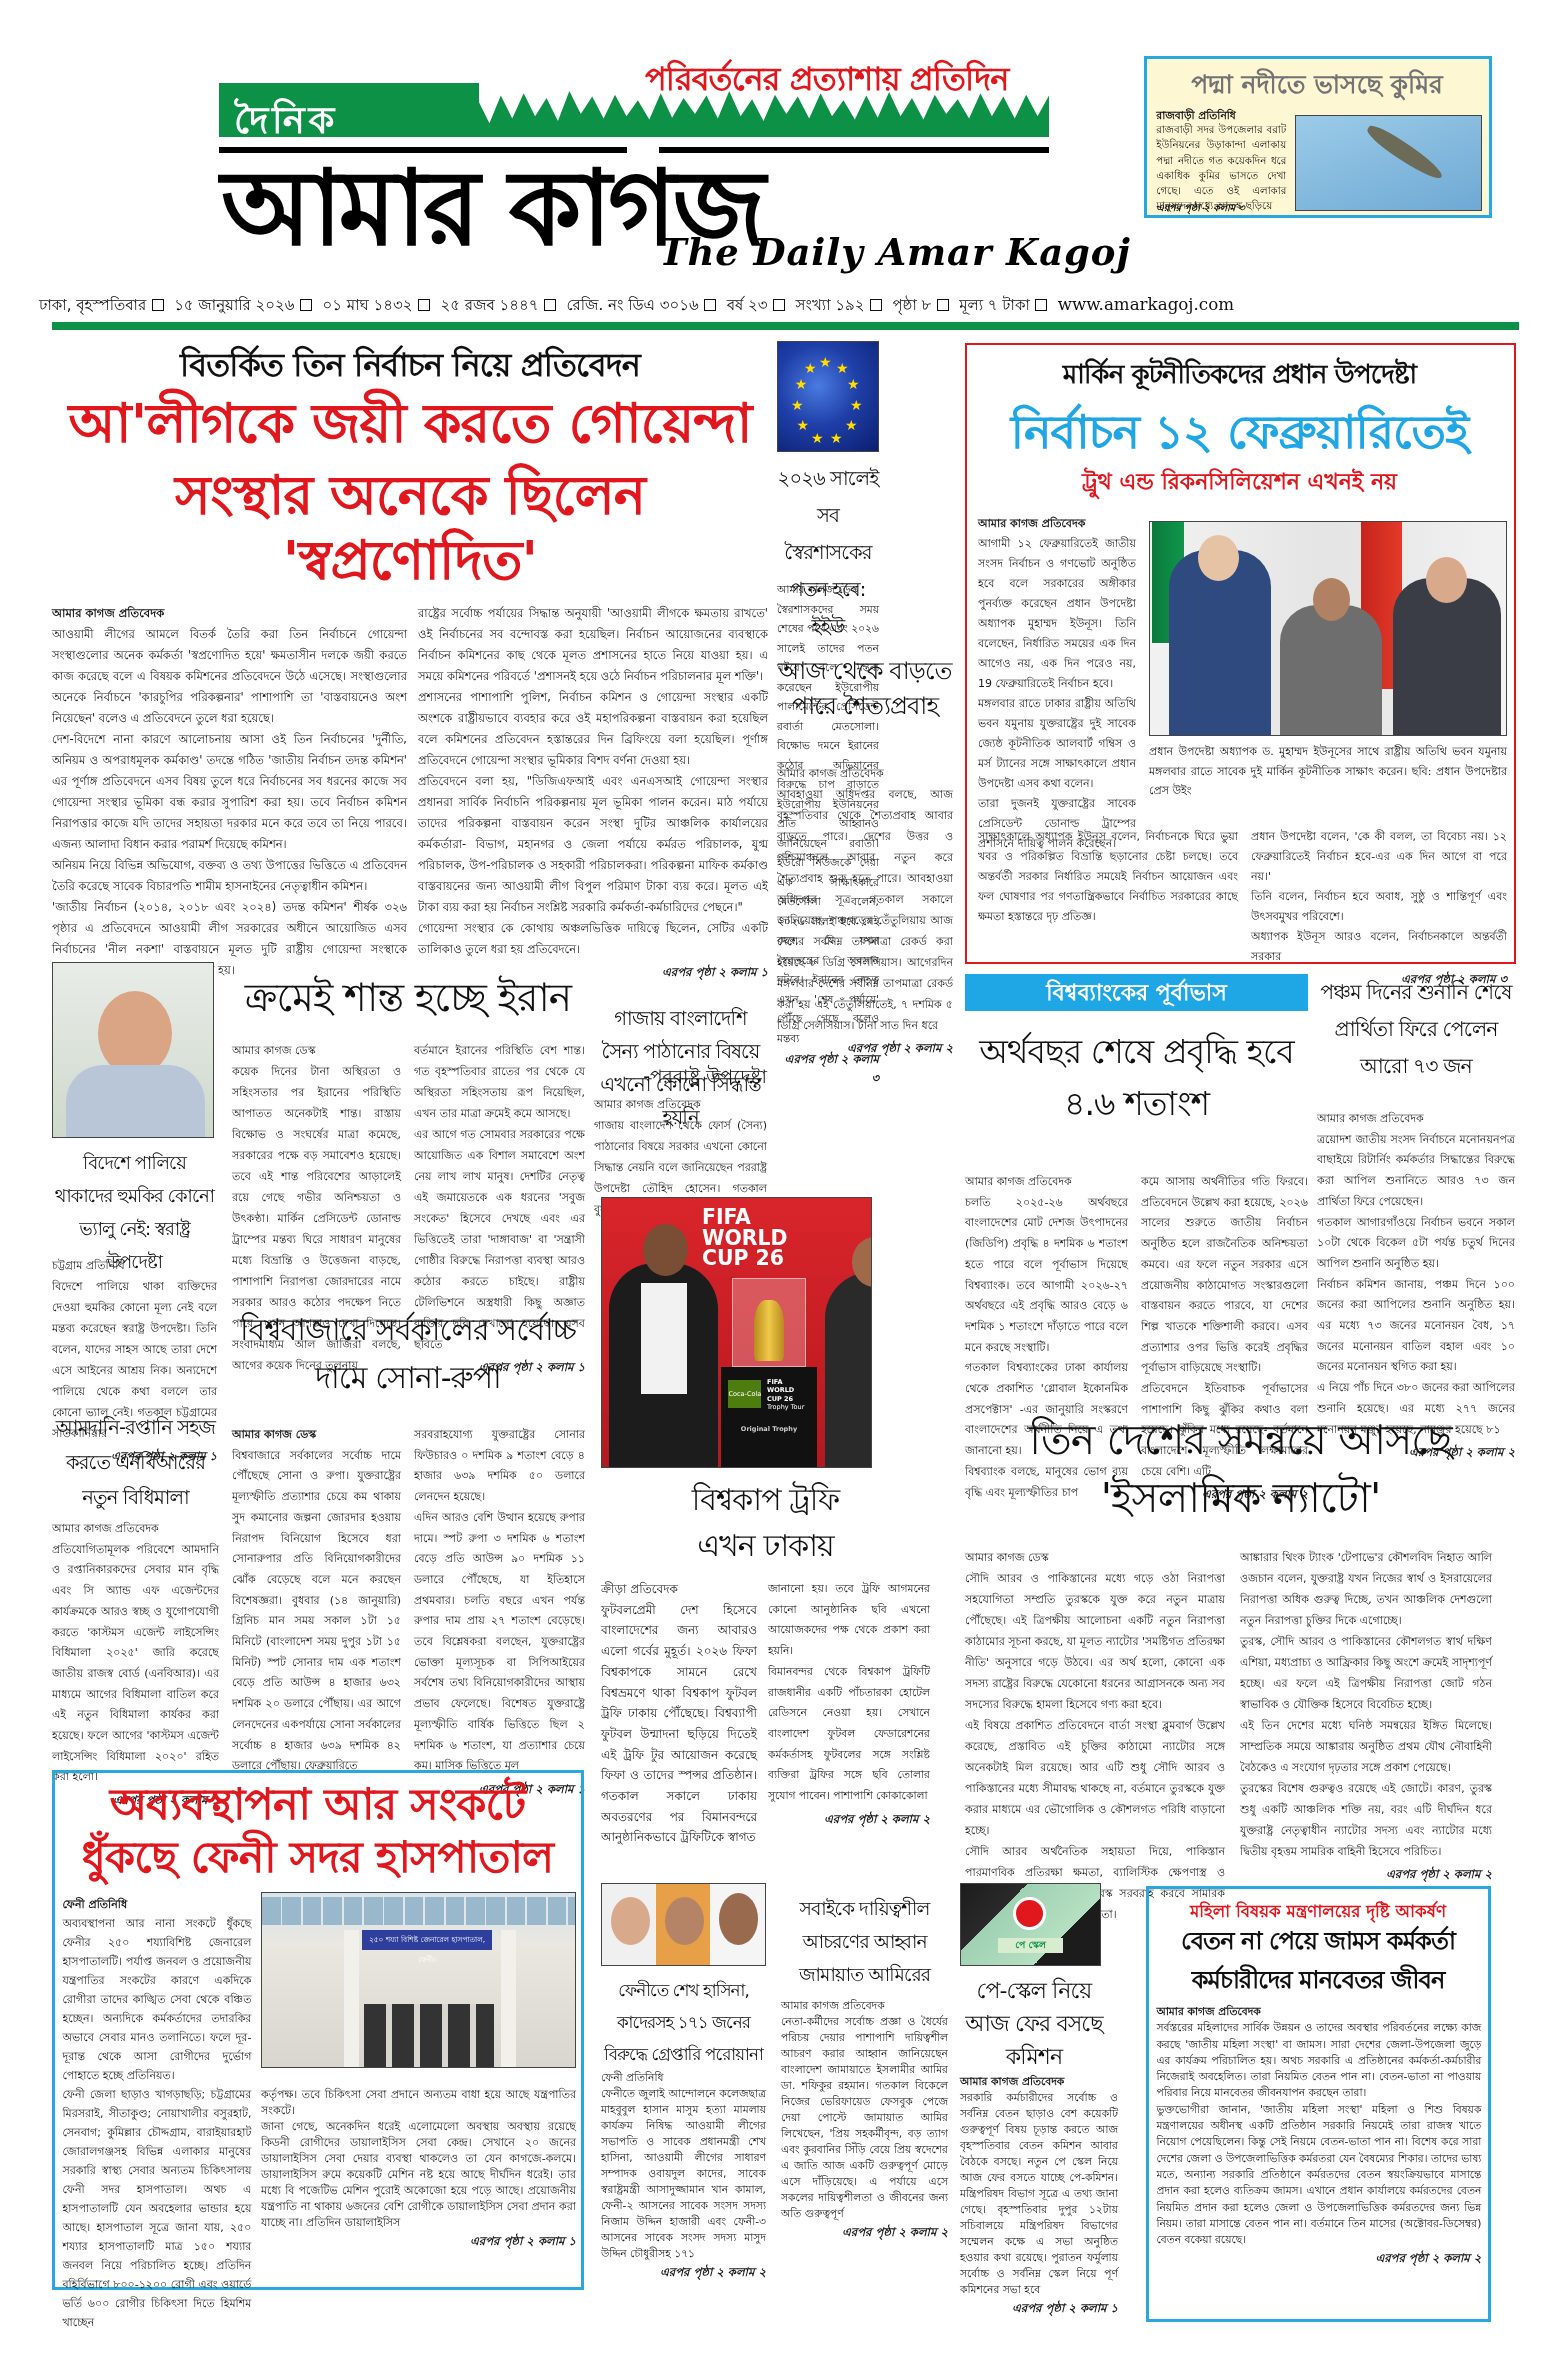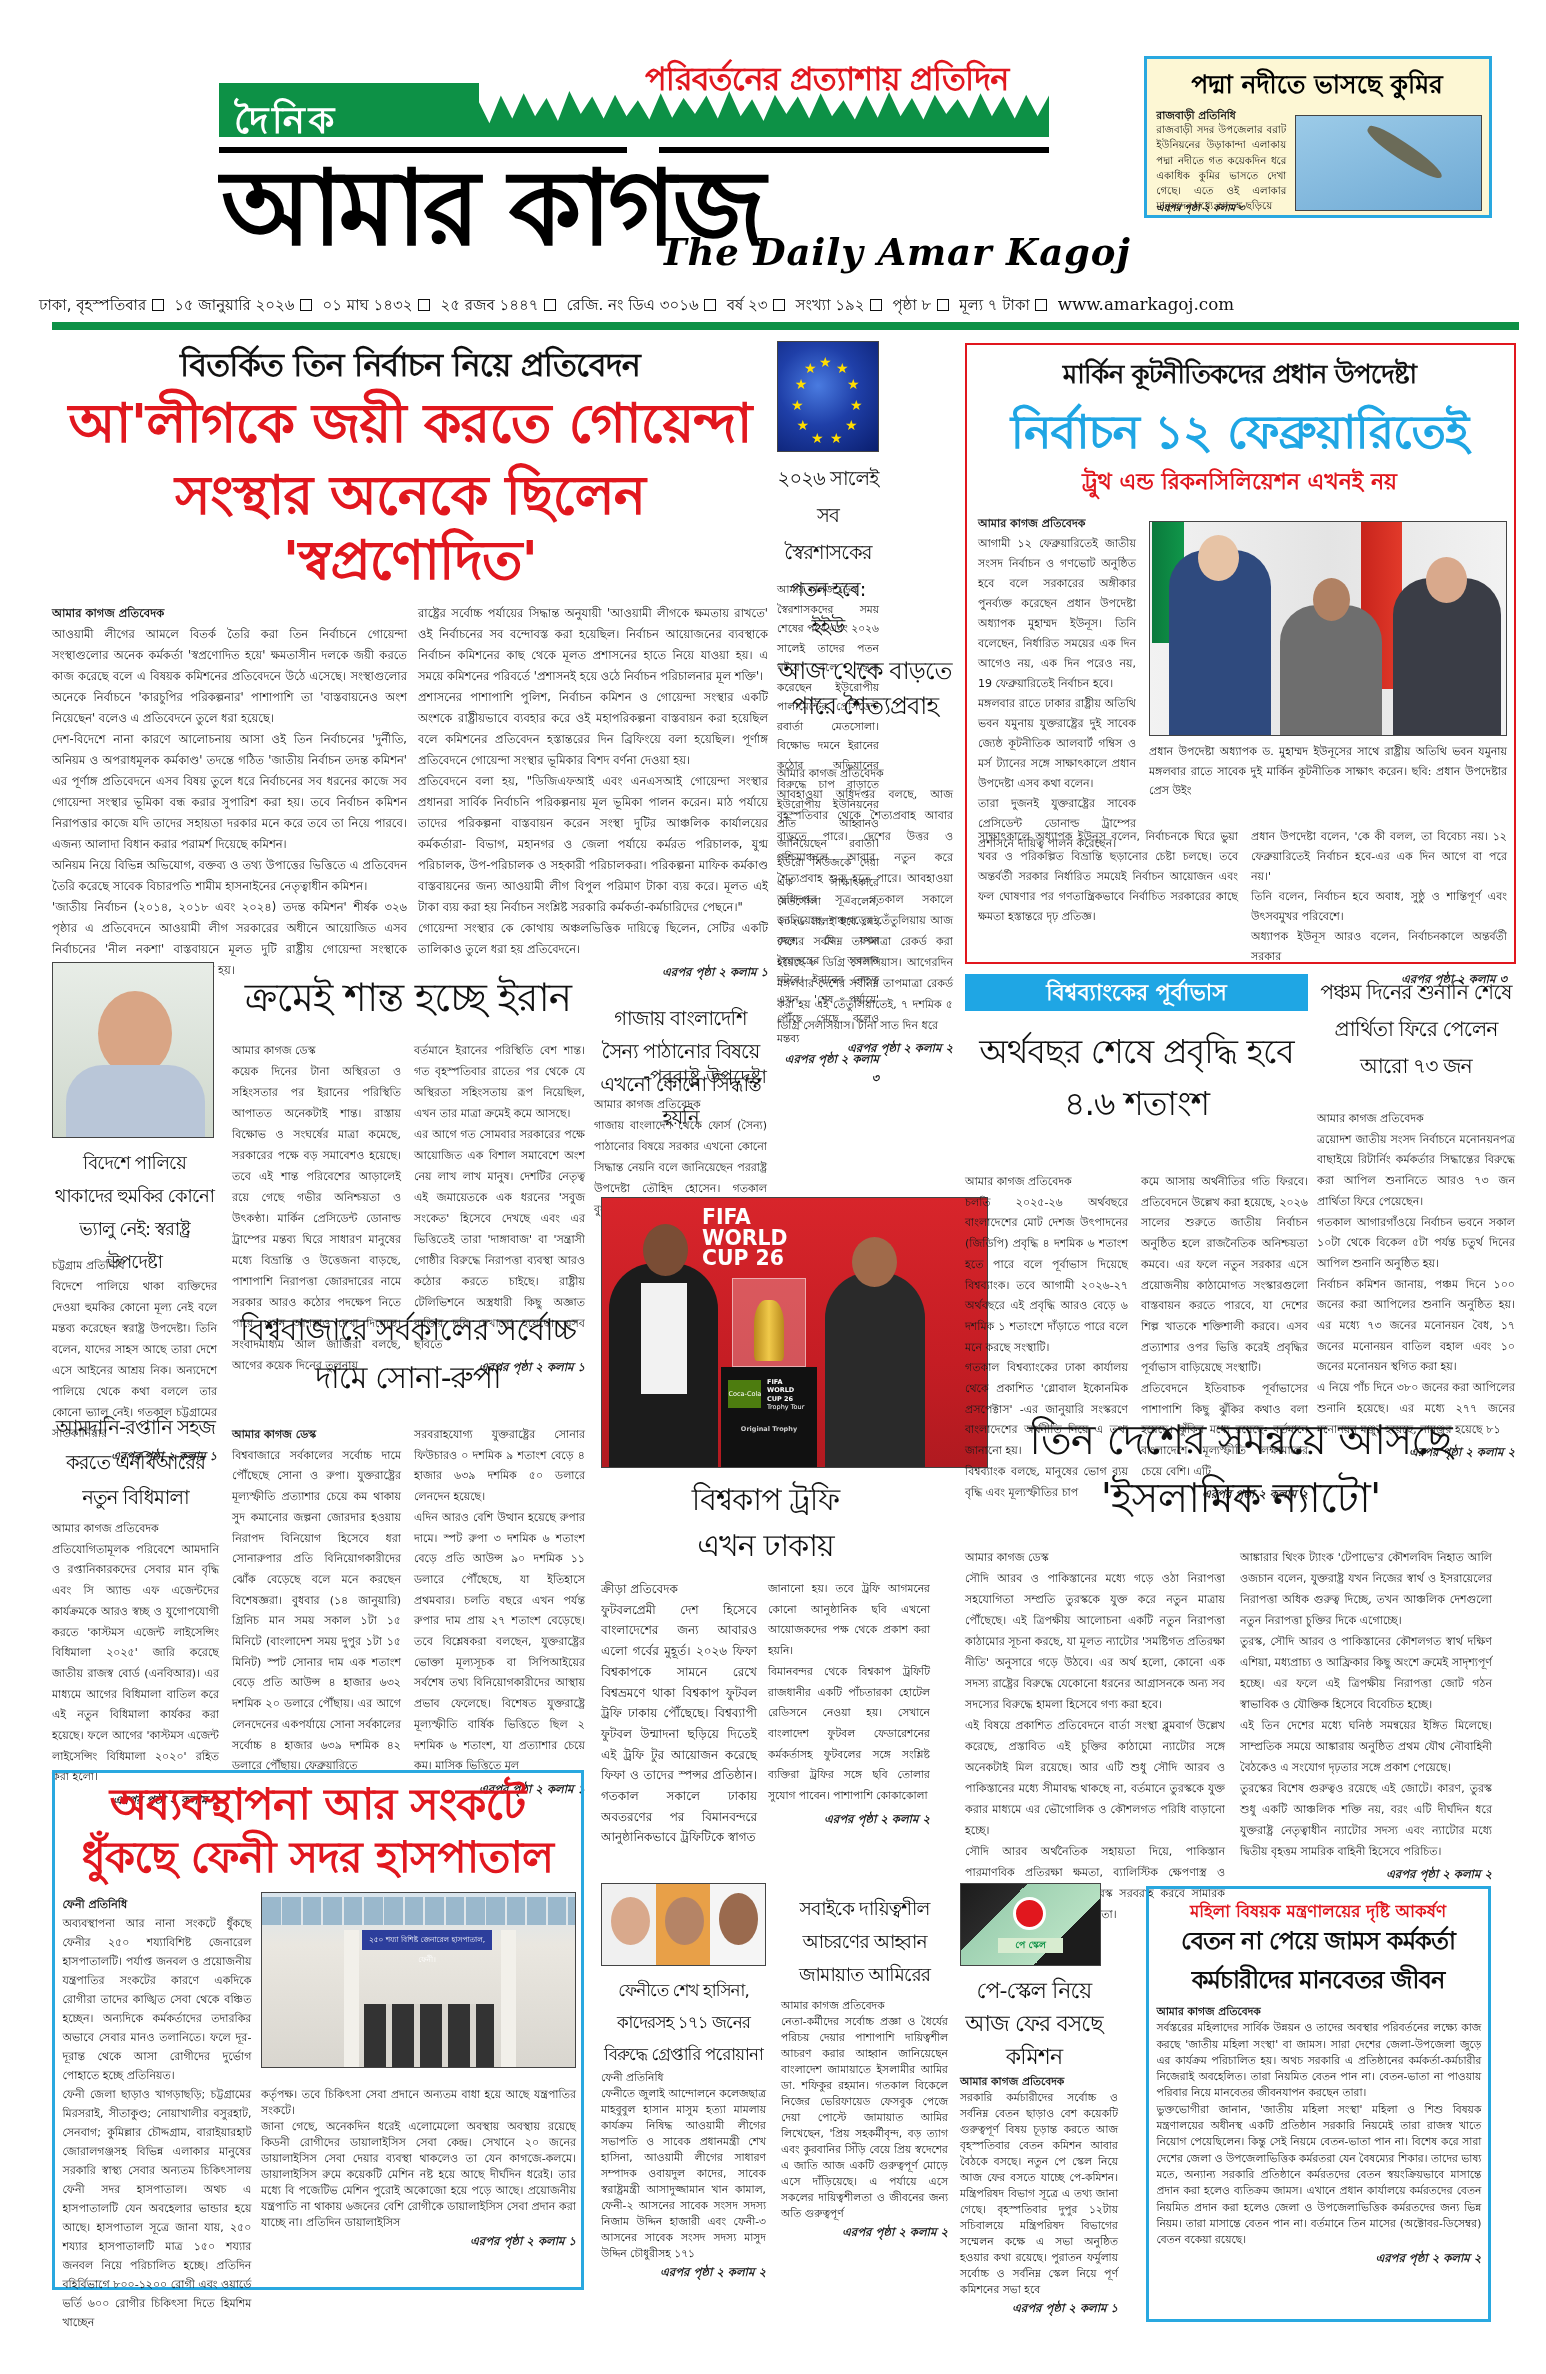--- a/index.html
+++ b/index.html
@@ -54,21 +54,21 @@
     <span>বর্ষ ২৩</span><span class="box-sep"></span>
     <span>সংখ্যা ১৯২</span><span class="box-sep"></span>
     <span>পৃষ্ঠা ৮</span><span class="box-sep"></span>
     <span>মূল্য ৭ টাকা</span><span class="box-sep"></span>
     <span style="font-family:'DejaVu Serif',serif;font-size:16.7px;">www.amarkagoj.com</span>
   </div>
   <div class="abs rule-green" style="left:52px;top:322px;width:1467px;height:8.3px;"></div>
 </div>
 
 <div class="abs kumir-box" style="left:1144px;top:56px;width:348px;height:162px;">
-  <div class="abs" style="left:0;top:5.6px;width:340px;text-align:center;color:#000000;font-weight:bold;font-size:25px;">পদ্মা নদীতে ভাসছে কুমির</div>
+  <div class="abs" style="left:0;top:5.6px;width:340px;text-align:center;color:#737373;font-weight:bold;font-size:25px;">পদ্মা নদীতে ভাসছে কুমির</div>
   <div class="abs" style="left:9.3px;top:48px;font-weight:bold;font-size:10.7px;">রাজবাড়ী প্রতিনিধি</div>
   <div class="abs" style="left:9.3px;top:63px;width:130px;font-size:10.2px;line-height:15.3px;text-align:justify;">রাজবাড়ী সদর উপজেলার বরাট ইউনিয়নের উড়াকান্দা এলাকায় পদ্মা নদীতে গত কয়েকদিন ধরে একাধিক কুমির ভাসতে দেখা গেছে। এতে ওই এলাকার মানুষদের মধ্যে আতঙ্ক ছড়িয়ে</div>
   <div class="abs cont" style="left:9.3px;top:139px;font-size:9.7px;">এরপর পৃষ্ঠা ২ কলাম ৩</div>
   <div class="abs photo" style="left:148px;top:56px;width:187px;height:128px;background:linear-gradient(160deg,#9ccbe8,#6ea9d4);height:96px;">
     <div class="abs" style="left:65px;top:28px;width:88px;height:16.7px;background:#6b6b58;border-radius:40% 60% 50% 50%;transform:rotate(33deg);"></div>
   </div>
 </div>
 
 <div class="abs" style="left:52px;top:334px;width:716px;height:603px;">
   <div class="abs head-black" style="left:0;top:11px;width:716px;font-size:32px;">বিতর্কিত তিন নির্বাচন নিয়ে প্রতিবেদন</div>
@@ -180,21 +180,21 @@
 <div class="abs" style="left:594px;top:955px;width:173px;height:241px;">
   <div class="abs head-black" style="left:0;top:5.6px;width:173px;font-size:19.5px;line-height:33px;font-weight:normal;margin-top:41px;">গাজায় বাংলাদেশি সৈন্য পাঠানোর বিষয়ে এখনো কোনো সিদ্ধান্ত হয়নি</div>
   <div class="abs" style="left:0;top:108px;width:173px;text-align:right;font-size:18.6px;">-পররাষ্ট্র উপদেষ্টা</div>
   <div class="abs body-text" style="left:0;top:139px;width:173px;font-size:11px;line-height:21px;">
     <span class="byline" style="font-weight:normal;">আমার কাগজ প্রতিবেদক</span>
     <span>গাজায় বাংলাদেশ থেকে ফোর্স (সৈন্য) পাঠানোর বিষয়ে সরকার এখনো কোনো সিদ্ধান্ত নেয়নি বলে জানিয়েছেন পররাষ্ট্র উপদেষ্টা তৌহিদ হোসেন। গতকাল বুধবার</span>
     <span class="cont">এরপর পৃষ্ঠা ২ কলাম ১</span>
   </div>
 </div>
 
-<div class="abs photo" style="left:601px;top:1197px;width:387px;height:271px;background:linear-gradient(180deg,#d8252b 0%,#c51d24 60%,#b01a20 100%);">
+<div class="abs photo" style="left:601px;top:1197px;width:271px;height:271px;background:linear-gradient(180deg,#d8252b 0%,#c51d24 60%,#b01a20 100%);">
   <div class="abs" style="left:100px;top:9.3px;color:#fff;font-weight:bold;font-size:20.4px;line-height:20.4px;font-family:'DejaVu Sans',sans-serif;">
     <div>FIFA</div>
     <div>WORLD</div>
     <div>CUP 26</div>
   </div>
   <div class="abs" style="left:7.4px;top:65px;width:109px;height:206px;background:#1c1c1c;border-radius:46px 46px 0 0;"></div>
   <div class="abs" style="left:39px;top:85px;width:46px;height:111px;background:#f2f2f2;"></div>
   <div class="abs face" style="left:41px;top:26px;width:45px;height:52px;background:#7a4d35;"></div>
   <div class="abs" style="left:130px;top:80px;width:74px;height:89px;background:rgba(255,255,255,0.25);border:0.9px solid rgba(255,255,255,0.5);"></div>
   <div class="abs" style="left:152px;top:102px;width:30px;height:61px;background:linear-gradient(90deg,#b88a1c,#f0c94a,#b88a1c);border-radius:40% 40% 10% 10%;"></div>

